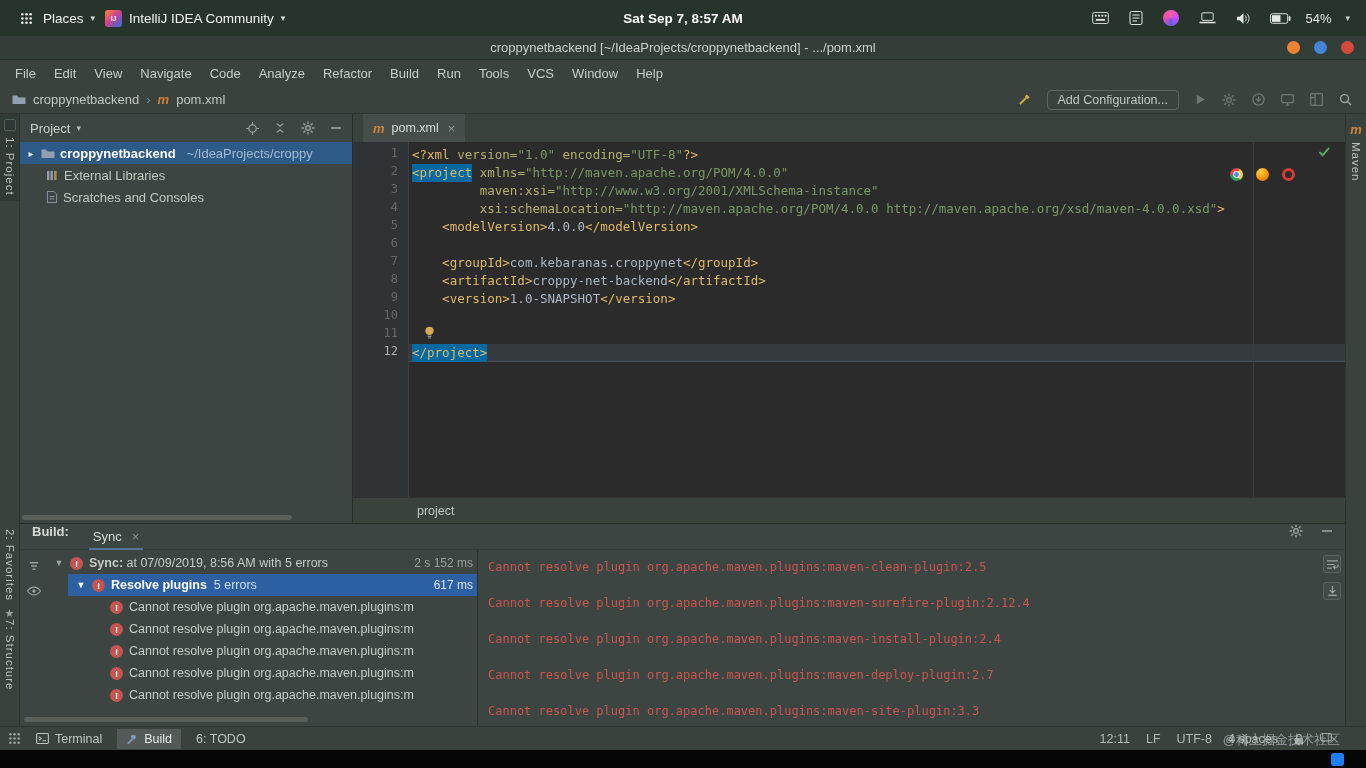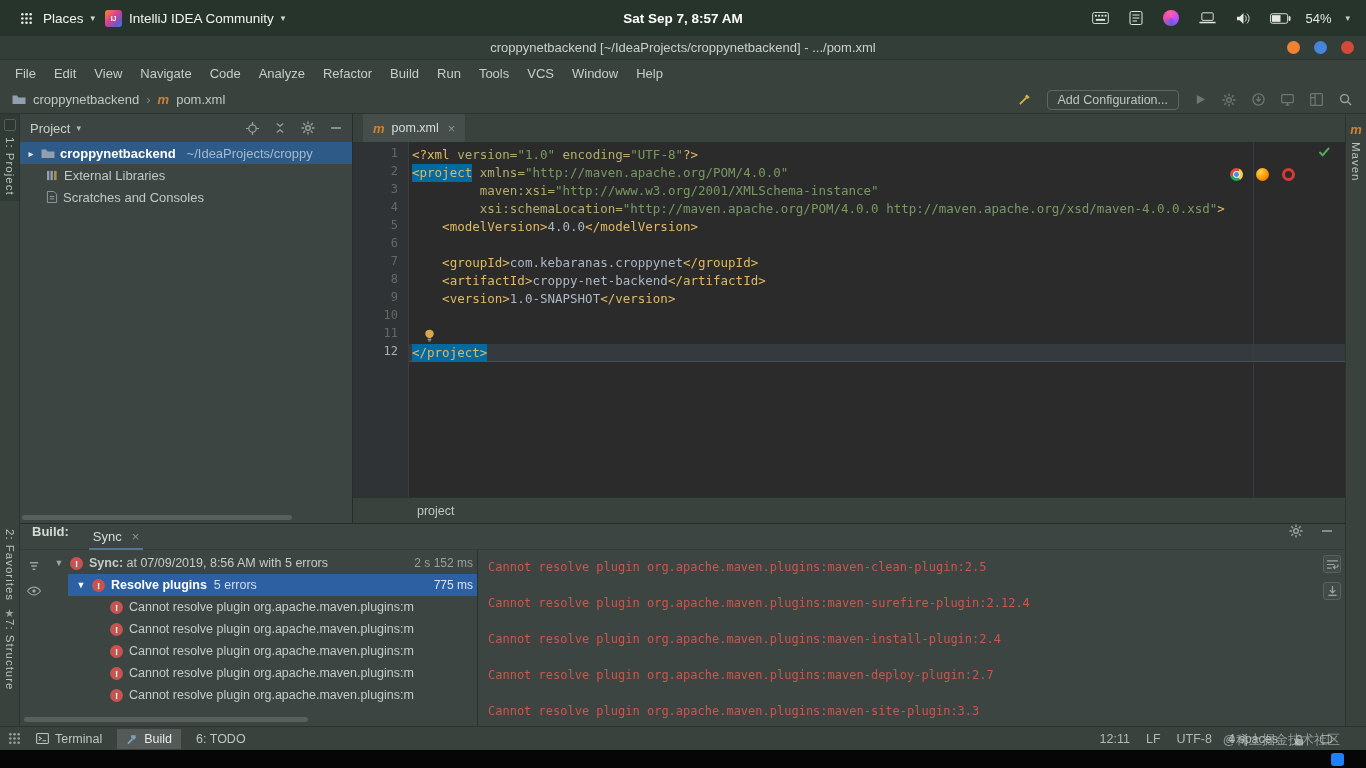--- a/index.html
+++ b/index.html
@@ -68,21 +68,21 @@
   .editor{position:absolute;top:114px;left:353px;width:992px;height:409px;background:#2b2b2b;display:flex;flex-direction:column}
   .tabs-row{height:28px;background:#3a423e;display:flex;align-items:flex-end}
   .ed-tab{height:28px;margin-left:10px;display:flex;align-items:center;gap:7px;padding:0 10px;background:#454e4a;border-right:1px solid #31393
 5;color:#d8dcd8;font-size:12.5px}
   .tab-close{color:#8b958e;font-size:13px;margin-left:2px}
   .code-region{position:relative;flex:1;display:flex;overflow:hidden;background:#2b2b2b}
   .gutter{width:56px;background:#2f3335;border-right:1px solid #3a3e40;padding-top:4px;display:flex;flex-direction:column;align-items:flex-end}
   .line-number{height:18px;line-height:18px;padding-right:10px;color:#616b66;font:12px "DejaVu Sans Mono",monospace}
   .line-number.caret{color:#a8b2ac}
   .code-lines{position:relative;flex:1;padding-top:4px;font:12.5px/18px "DejaVu Sans Mono",monospace;color:#abb7c5}
-  .code-line{height:18px;white-space:pre;padding-left:3px;display:flex;align-items:center}
+  .code-line{height:18px;white-space:pre;padding-left:3px;display:flex;align-items:flex-start}
   .code-line .seg{white-space:pre}
   .code-line.caret-line{background:#343a3e;box-shadow:inset 0 -1px 0 rgba(180,190,195,.18)}
   .seg.tag{color:#e0b964}
   .seg.attr{color:#b3ae6c}
   .seg.str{color:#789a62}
   .seg.text{color:#abb7c5}
   .seg.plain{color:#abb7c5}
   .seg.taghl{color:#e0b964;background:#0369a1}
   .bulb{margin-left:12px;display:inline-flex}
   .margin-line{position:absolute;left:900px;top:0;bottom:0;width:1px;background:#3a3d3f}
@@ -117,21 +117,21 @@
   .console-line{height:36px;white-space:nowrap}
   .bp-right-gutter{width:26px;display:flex;flex-direction:column;gap:9px;padding-top:5px;align-items:center}
   .gutter-btn{width:18px;height:18px;border:1px solid #5a625c;border-radius:3px;display:flex;align-items:center;justify-content:center;color:#9aa5a0;background:#424b47}
   .bp-hscroll{position:absolute;bottom:4px;left:4px;width:284px;height:5px;background:#59605b;border-radius:3px}
 
   
   .statusbar{position:absolute;top:726px;left:0;width:100%;height:24px;background:#3a423e;border-top:1px solid #2c3330;display:flex;align-items:center;color:#bdc5bf;font-size:12.5px}
   .sb-left{display:flex;align-items:center;gap:6px;padding-left:8px}
   .sb-tool{display:flex;align-items:center;gap:6px;padding:3px 9px}
   .sb-tool.active{background:rgba(255,255,255,.13)}
-  .sb-right{margin-left:auto;display:flex;align-items:flex-end;gap:16px;padding-right:34px;color:#b3bbb5}
+  .sb-right{margin-left:auto;display:flex;align-items:center;gap:16px;padding-right:34px;color:#b3bbb5}
   .watermark{position:absolute;right:26px;top:4px;color:rgba(205,214,219,.6);font-size:13px;pointer-events:none;z-index:6}
 
   
   .bottom-strip{position:absolute;top:750px;left:0;width:100%;height:18px;background:#060606}
   .juejin-icon{position:absolute;right:22px;top:3px;width:13px;height:13px;border-radius:3px;background:#1e80ff}
 </style>
 </head>
 <body>
 
 <div class="screen">
@@ -488,21 +488,21 @@
           <div class="build-row" style="padding-left: 6px;">
             <span class="tree-arrow">▼</span>
             <span class="err-icon">!</span>
             <span class="build-label"><b>Sync:</b><span> at 07/09/2019, 8:56 AM with 5 errors</span></span>
             <span class="build-time">2 s 152 ms</span>
           </div>
           <div class="build-row selected" style="padding-left: 8px; margin-left: 20px;">
             <span class="tree-arrow">▼</span>
             <span class="err-icon">!</span>
             <span class="build-label"><b>Resolve plugins</b><span>  5 errors</span></span>
-            <span class="build-time">775 ms</span>
+            <span class="build-time">617 ms</span>
           </div>
           <div class="build-row" style="padding-left: 62px;">
             <span class="err-icon">!</span>
             <span class="build-label"><span>Cannot resolve plugin org.apache.maven.plugins:m</span></span>
           </div>
           <div class="build-row" style="padding-left: 62px;">
             <span class="err-icon">!</span>
             <span class="build-label"><span>Cannot resolve plugin org.apache.maven.plugins:m</span></span>
           </div>
           <div class="build-row" style="padding-left: 62px;">

